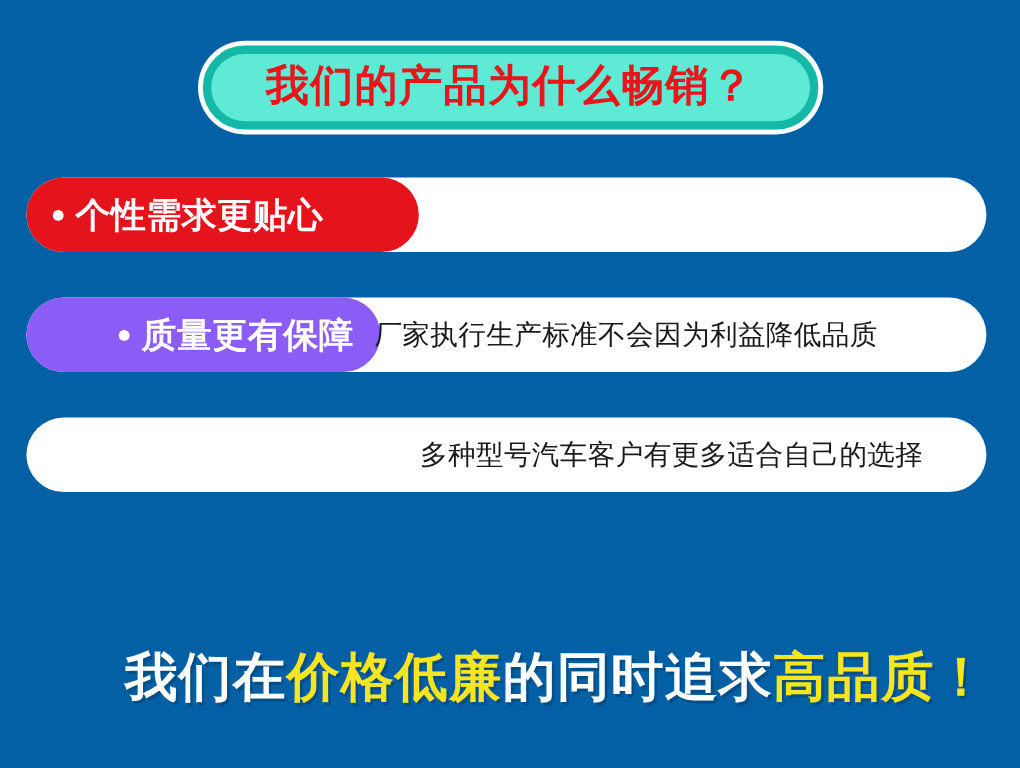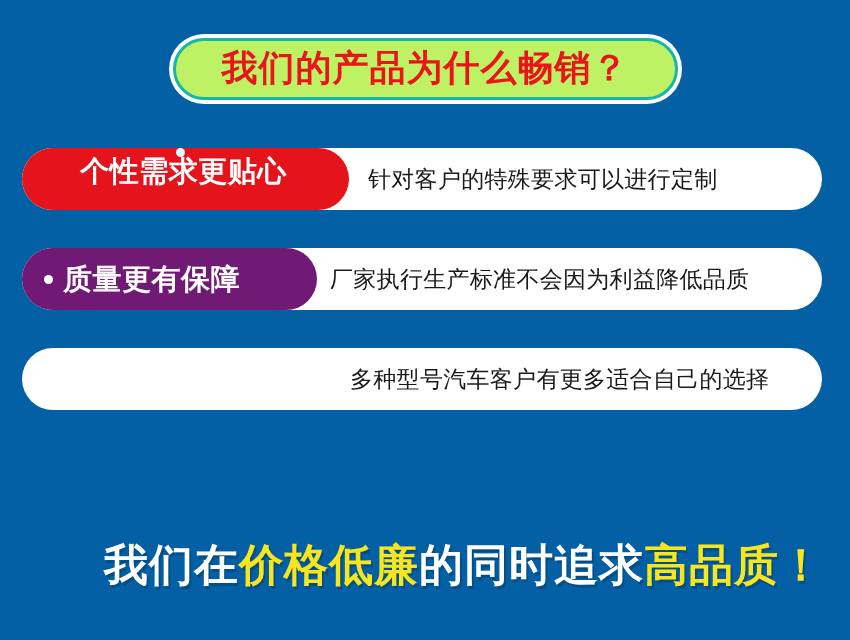--- a/index.html
+++ b/index.html
@@ -26,22 +26,22 @@
   .title-wrap {
     position: absolute;
     left: 0;
     top: 38px;
     width: 850px;
     display: flex;
     justify-content: center;
   }
   .title-pill {
     box-sizing: border-box;
-    background: #bef264;
-    border: 3px solid #14b8a6;
+    background: #5eead4;
+    border: 7px solid #14b8a6;
     border-radius: 40px;
     padding: 7px 46px 9px 46px;
     box-shadow: 0 0 0 4px #ffffff;
   }
   .title-text {
     display: block;
     font-family: "DejaVu Sans", "Liberation Sans", sans-serif;
     font-size: 36px;
     font-weight: bold;
     letter-spacing: 1px;
@@ -75,22 +75,22 @@
     position: absolute;
     left: 22px;
     top: 0;
     height: 62px;
     border-radius: 31px;
     display: flex;
     align-items: center;
     padding: 0 22px 0 18px;
     box-sizing: border-box;
   }
-  .row-pill.red   { background: #e5131c; width: 327px; flex-direction: column; }
-  .row-pill.blue  { background: #701a75; width: 295px; }
+  .row-pill.red   { background: #e5131c; width: 327px; }
+  .row-pill.blue  { background: #8b5cf6; width: 295px; justify-content: flex-end; }
   .row-pill.blue.narrow { width: 282px; }
 
   .bullet {
     width: 9px;
     height: 9px;
     border-radius: 50%;
     background: #ffffff;
     flex: 0 0 auto;
     margin-right: 10px;
     margin-left: 4px;
@@ -109,21 +109,21 @@
     height: 62px;
     display: flex;
     align-items: center;
     font-size: 23px;
     font-weight: 500;
     color: #1a1a1a;
     white-space: nowrap;
     letter-spacing: 0.3px;
   }
   .row-desc.d1 { left: 368px; }
-  .row-desc.d2 { left: 330px; }
+  .row-desc.d2 { left: 312px; }
   .row-desc.d3 { left: 374px; }
   .row-desc.d4 { left: 318px; margin-left: 32px; }
 
   
   .footer {
     position: absolute;
     left: 0;
     top: 543px;
     width: 850px;
     text-align: center;
@@ -153,21 +153,20 @@
   </div>
 
   <div class="rows">
 
     <div class="row">
       <div class="row-strip"></div>
       <div class="row-pill red">
         <span class="bullet"></span>
         <span class="pill-label">个性需求更贴心</span>
       </div>
-      <div class="row-desc d1">针对客户的特殊要求可以进行定制</div>
     </div>
 
     <div class="row">
       <div class="row-strip"></div>
       <div class="row-pill blue">
         <span class="bullet"></span>
         <span class="pill-label">质量更有保障</span>
       </div>
       <div class="row-desc d2">厂家执行生产标准不会因为利益降低品质</div>
     </div>

